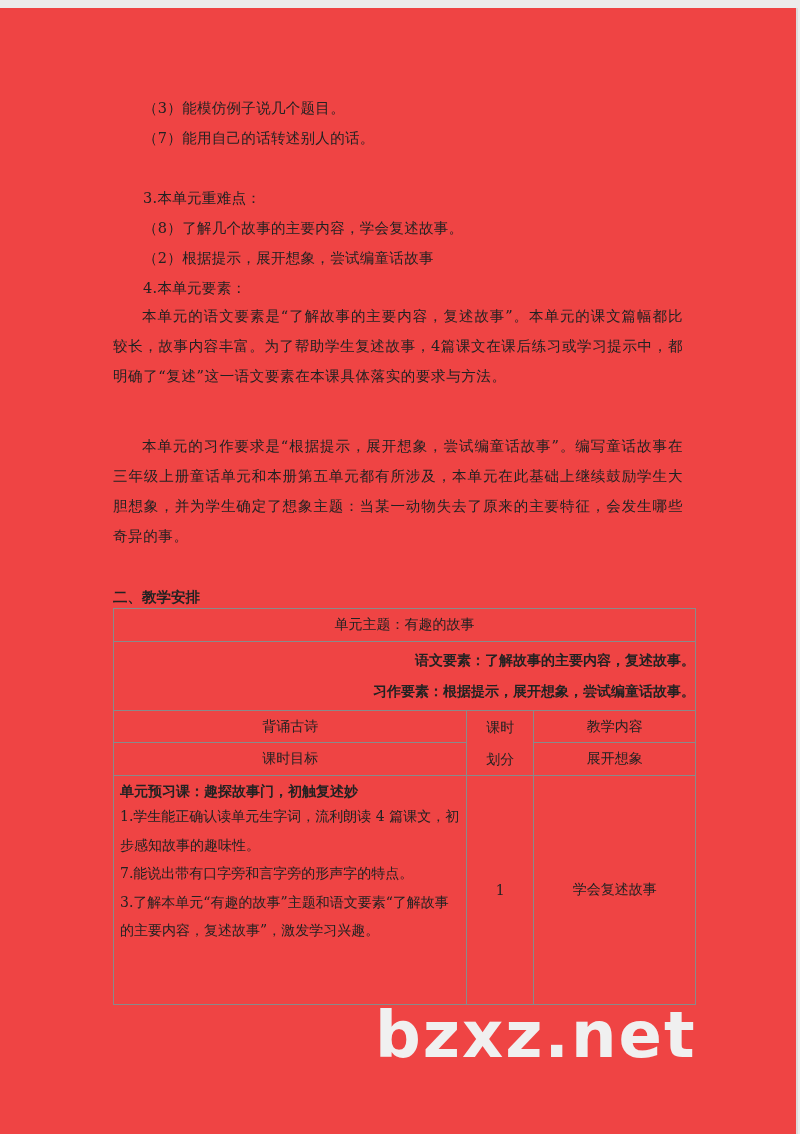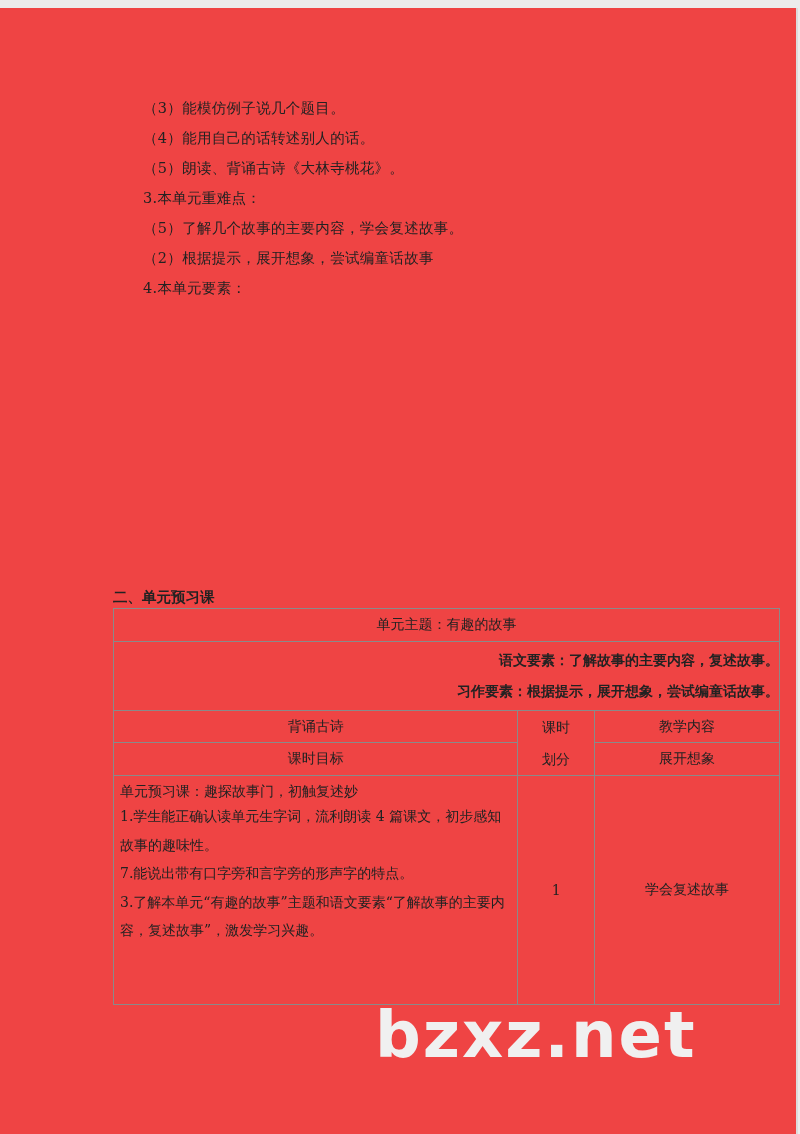--- a/index.html
+++ b/index.html
@@ -10,51 +10,56 @@
     }
     .page {
       position: absolute; left: 0; top: 8px; width: 796px; height: 1130px;
       background: #ef4444; border-right: 2px solid #dcdcdc; border-bottom: 2px solid #dcdcdc;
     }
     .line { position: absolute; font-size: 14.5px; white-space: nowrap; letter-spacing: 0.3px; }
     .para { position: absolute; left: 113px; width: 570px; font-size: 14.5px; line-height: 30px; letter-spacing: 0.6px; text-align: justify; }
     .para p { margin: 0; text-indent: 2em; }
     .section-title { position: absolute; left: 113px; top: 580px; font-size: 14.5px; font-weight: bold; font-family: "DejaVu Sans", sans-serif; }
     table.plan {
-      position: absolute; left: 113px; top: 600px; width: 667px;
+      position: absolute; left: 113px; top: 600px; width: 583px;
       border-collapse: collapse; font-size: 14px;
     }
     table.plan td { border: 1.5px solid #8a8a8a; padding: 0; vertical-align: middle; }
     .c-center { text-align: center; }
     .elem-line { padding-left: 72px; height: 31px; line-height: 31px; font-weight: bold; font-family: "DejaVu Sans", sans-serif; text-align: right; }
     .goal-cell { padding: 4px 6px 2px 6px !important; vertical-align: top !important; line-height: 28.5px; font-size: 14px; }
-    .goal-title { font-weight: normal; font-family: "DejaVu Sans", sans-serif; line-height: 22px; }
+    .goal-title { font-weight: bold; font-family: "DejaVu Sans", sans-serif; line-height: 22px; }
     .watermark {
       position: absolute; left: 375px; top: 990px; font-size: 64px; font-weight: bold;
       font-family: "DejaVu Sans", sans-serif; color: #f0f0f0; letter-spacing: 2px; pointer-events: none;
     }
   </style>
 </head>
 <body>
 
 <div class="page">
 
   <div class="line" style="left:143px; top:91px;">（3）能模仿例子说几个题目。</div>
-  <div class="line" style="left:143px; top:121px;">（4）能用自己的话转述别人的话。</div>
-  <div class="line" style="left:143px; top:151px;">（5）朗读、背诵古诗《大林寺桃花》。</div>
+  <div class="line" style="left:143px; top:121px;">（7）能用自己的话转述别人的话。</div>
 
   <div class="line" style="left:143px; top:181px;">3.本单元重难点：</div>
-  <div class="line" style="left:143px; top:211px;">（5）了解几个故事的主要内容，学会复述故事。</div>
+  <div class="line" style="left:143px; top:211px;">（8）了解几个故事的主要内容，学会复述故事。</div>
   <div class="line" style="left:143px; top:241px;">（2）根据提示，展开想象，尝试编童话故事</div>
 
   <div class="line" style="left:143px; top:271px;">4.本单元要素：</div>
 
+  <div class="para" style="top:293px;">
+    <p>本单元的语文要素是“了解故事的主要内容，复述故事”。本单元的课文篇幅都比较长，故事内容丰富。为了帮助学生复述故事，4篇课文在课后练习或学习提示中，都明确了“复述”这一语文要素在本课具体落实的要求与方法。</p>
+  </div>
 
+  <div class="para" style="top:423px;">
+    <p>本单元的习作要求是“根据提示，展开想象，尝试编童话故事”。编写童话故事在三年级上册童话单元和本册第五单元都有所涉及，本单元在此基础上继续鼓励学生大胆想象，并为学生确定了想象主题：当某一动物失去了原来的主要特征，会发生哪些奇异的事。</p>
+  </div>
 
-  <div class="section-title">二、单元预习课</div>
+  <div class="section-title">二、教学安排</div>
 
   <table class="plan">
     <colgroup>
       <col style="width:343px">
       <col style="width:65px">
       <col style="width:157px">
     </colgroup>
     <tbody>
         <tr style="height:33px;">
       <td colspan="3" class="c-center">

